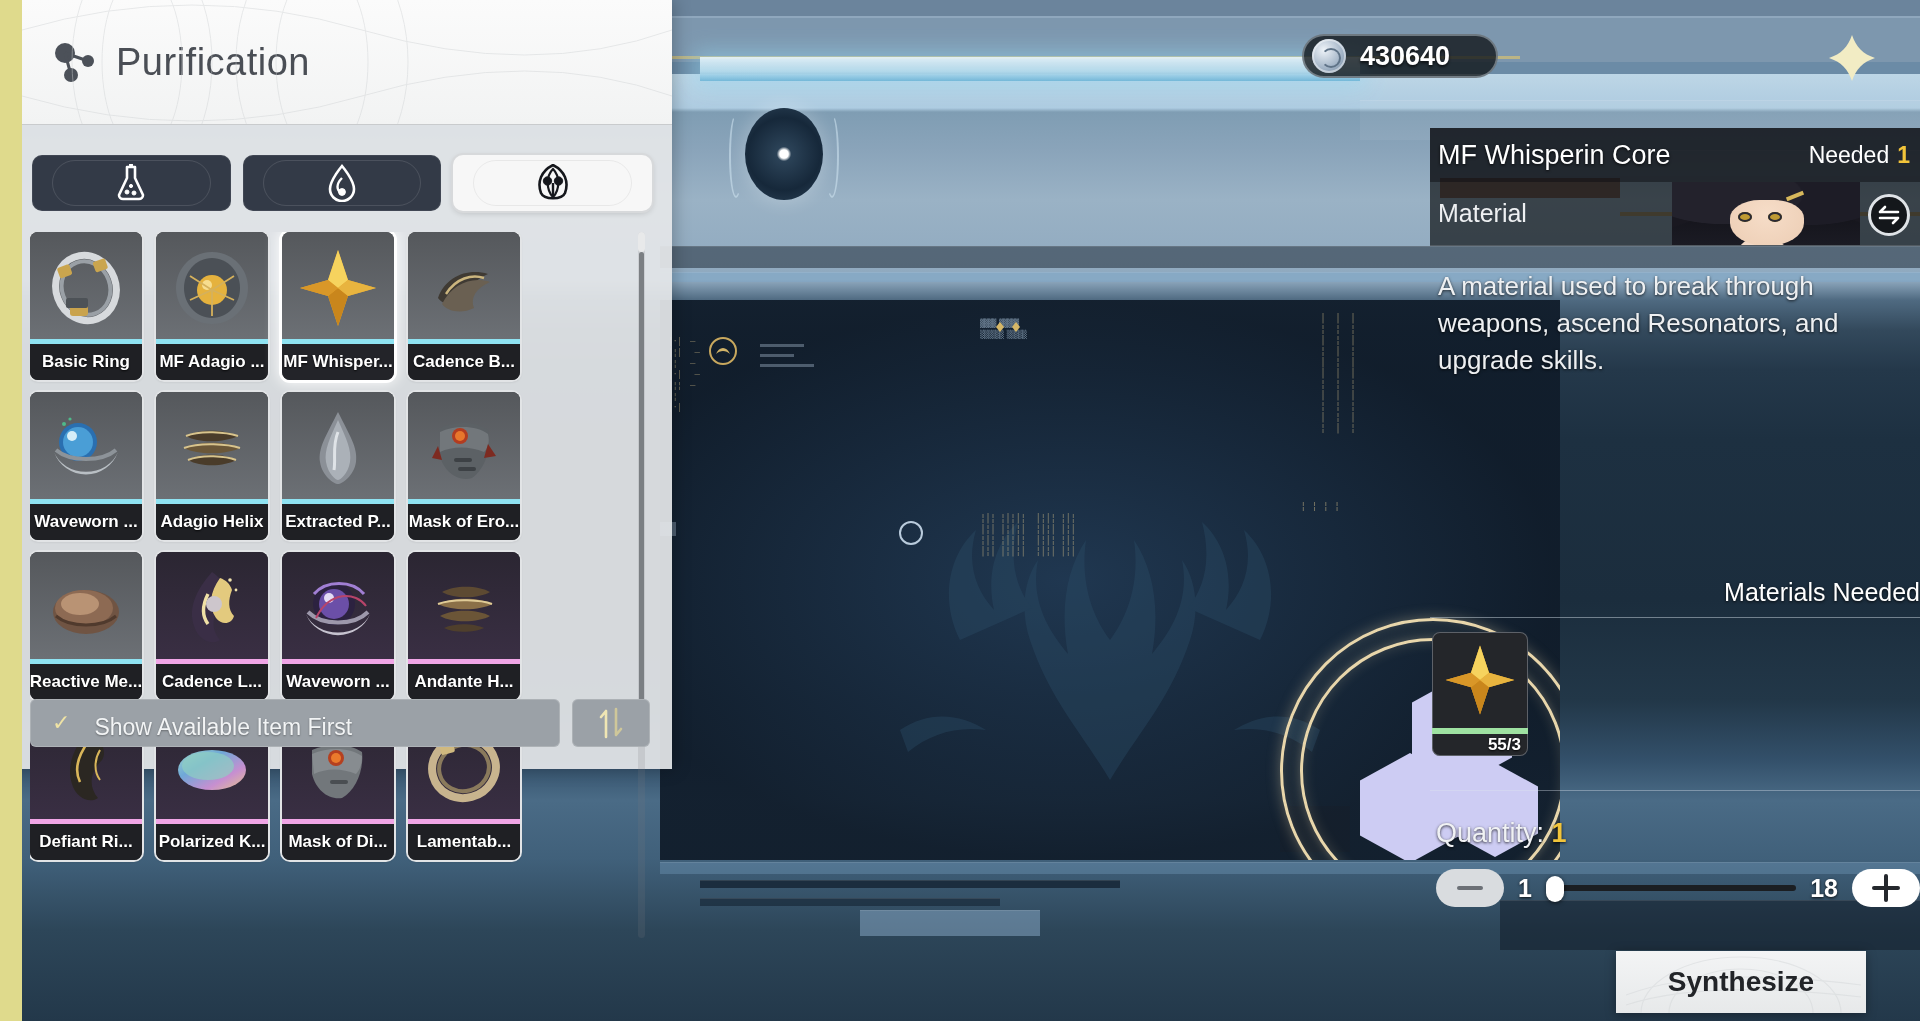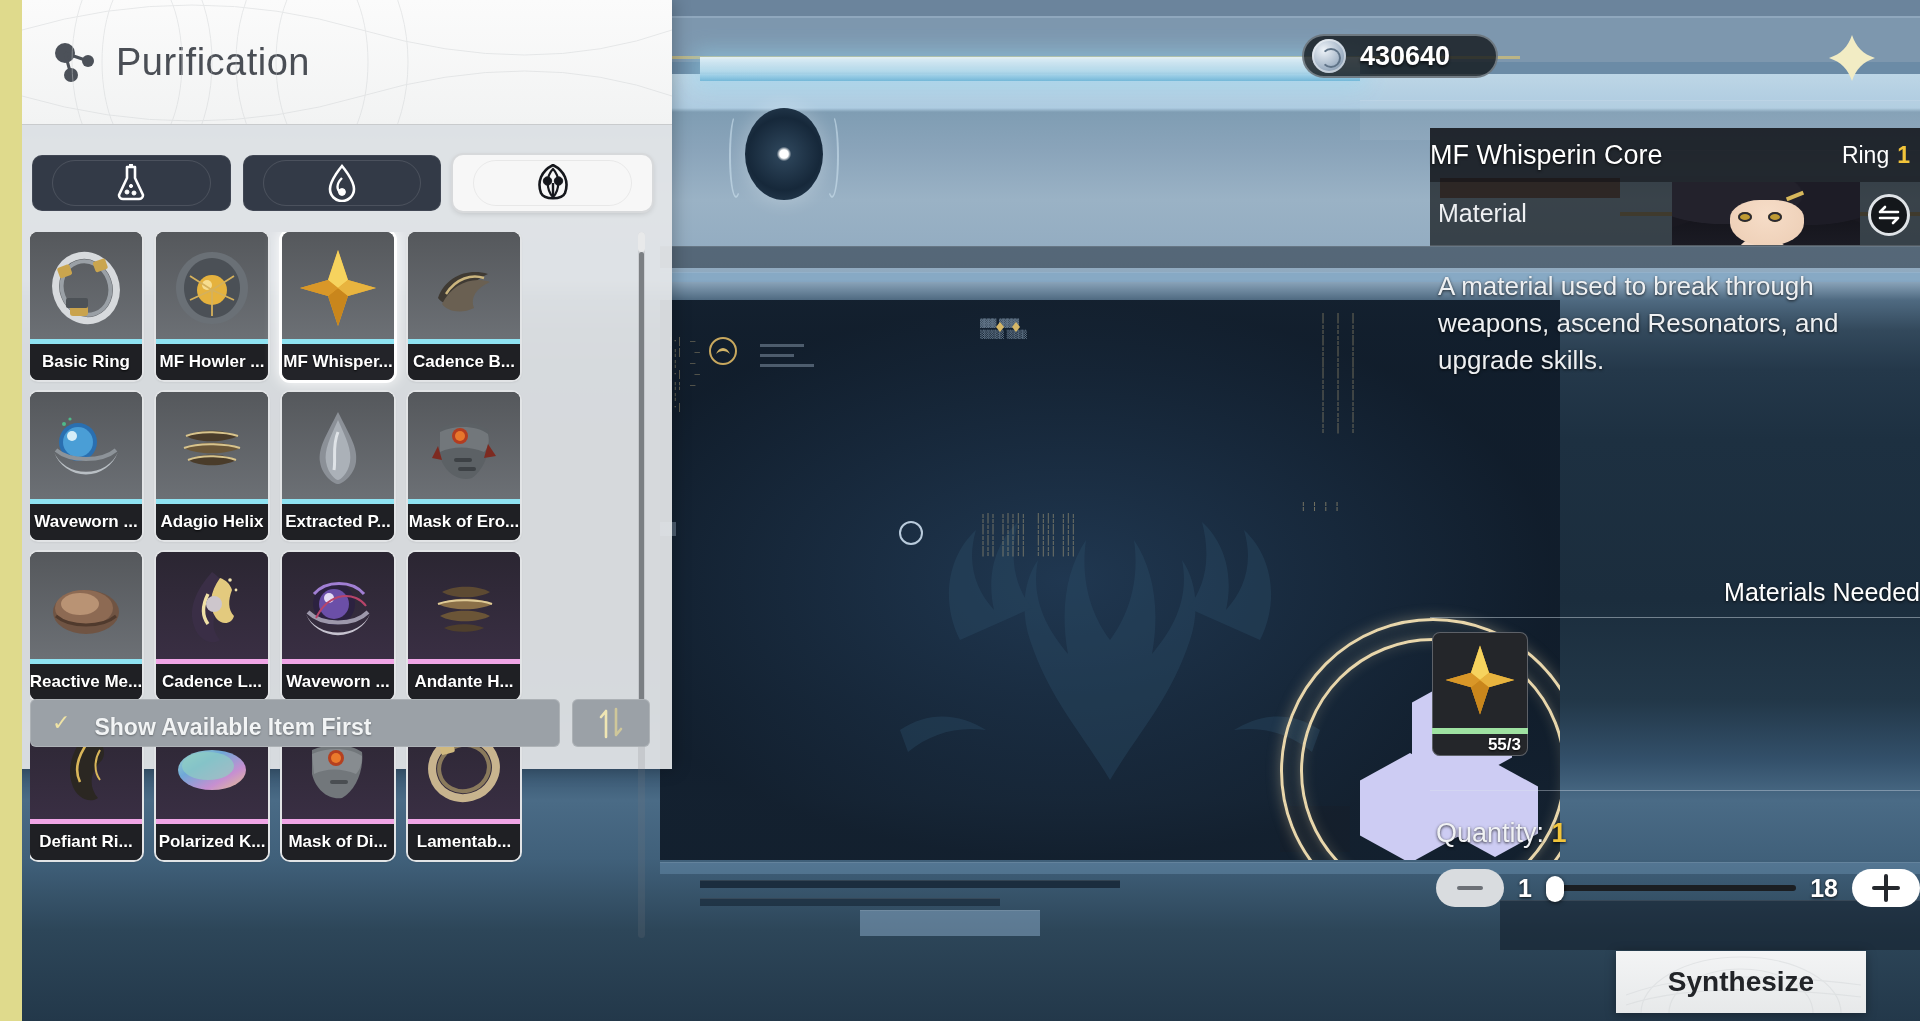--- a/index.html
+++ b/index.html
@@ -198,21 +198,21 @@
   #left-footer {
     position:absolute; left:30px; bottom:22px; width:620px; height:48px;
     display:flex; gap:12px;
   }
   #sort-toggle {
     flex:1; background:#9ba1a7; border-radius:6px; display:flex; align-items:center;
     padding-left:22px; gap:24px; cursor:pointer;
     box-shadow: inset 0 0 0 1px rgba(255,255,255,.18);
   }
   #sort-toggle .chev { color:#efe3a5; font-size:22px; line-height:1; }
-  #sort-toggle .txt { color:#f2f4f5; font-size:23px; font-weight:700;
+  #sort-toggle .txt { color:#f2f4f5; font-size:23px; font-weight:400;
                       text-shadow:0 1px 2px rgba(0,0,0,.35);margin-top:8px; }
   #sort-order {
     width:78px; background:#9ba1a7; border-radius:6px;
     display:flex; align-items:center; justify-content:center; cursor:pointer;
     box-shadow: inset 0 0 0 1px rgba(255,255,255,.18);
   }
 
   
   #currency {
     position:absolute; right:422px; top:34px; height:44px; min-width:196px;
@@ -235,21 +235,21 @@
     position:absolute; right:42px; top:32px; width:52px; height:52px; cursor:pointer;
   }
 
   
   #detail {
     position:absolute; right:0; top:128px; width:490px;
   }
   #detail-head {
     height:54px; background:rgba(15,18,22,.86);
     display:flex; align-items:center; justify-content:space-between;
-    padding:0 10px 0 0;
+    padding:0 10px 0 8px;
   }
   #detail-name { color:#fff; font-size:27px; font-weight:400;
                  text-shadow:0 1px 3px rgba(0,0,0,.8); }
   #detail-owned { color:#fff; font-size:23px; }
   #detail-owned b { color:#f2c43a; font-weight:700; margin-left:8px; }
   #detail-type-row {
     height:64px; background:rgba(20,23,27,.72);
     display:flex; align-items:center; padding-left:8px; position:relative;
     border-bottom:1px solid rgba(255,255,255,.14);
     overflow:hidden;
@@ -508,21 +508,21 @@
           <div class="art">
             <div style="width: 84px; height: 84px; position: relative;"><svg viewBox="0 0 84 84" width="84" height="84">
                 <path d="M42 6 C62 6 78 22 78 42 C78 62 62 78 42 78 C22 78 6 62 6 42 C6 22 22 6 42 6Z" fill="#6a7076"></path>
                 <path d="M42 12 C58 12 70 26 70 42 C70 58 58 72 42 72 C26 72 14 58 14 42 C14 26 26 12 42 12Z" fill="#4b5056"></path>
                 <circle cx="42" cy="44" r="15" fill="#e5b23e"></circle>
                 <circle cx="37" cy="39" r="5" fill="#f7dd8e"></circle>
                 <path d="M20 30 L42 44 L64 30 M42 44 L42 70 M20 54 L42 44 L64 54" stroke="#d5b15c" stroke-width="1.8" fill="none"></path>
               </svg></div>
           </div>
           <div class="rarity" style="background: rgb(143, 227, 242);"></div>
-          <div class="label">MF Howler ...</div>
+          <div class="label">MF Adagio ...</div>
         </div>
         <div class="cell selected r-gray">
           <div class="art">
             <div style="width: 84px; height: 84px; position: relative;"><svg viewBox="0 0 84 84" width="84" height="84">
                 <path d="M42 4 L52 34 L80 42 L52 50 L42 80 L32 50 L4 42 L32 34Z" fill="#e8a82a"></path>
                 <path d="M42 4 L52 34 L42 42 L32 34Z" fill="#f6d35e"></path>
                 <path d="M42 80 L52 50 L42 42 L32 50Z" fill="#c9861c"></path>
                 <path d="M80 42 L52 50 L42 42 L52 34Z" fill="#e8b43f"></path>
                 <path d="M4 42 L32 34 L42 42 L32 50Z" fill="#d99728"></path>
               </svg></div>
@@ -733,21 +733,21 @@
 <div id="close-btn">
   <svg width="52" height="52" viewBox="0 0 52 52">
     <path d="M26 3 C30 15 37 22 49 26 C37 30 30 37 26 49 C22 37 15 30 3 26 C15 22 22 15 26 3Z" fill="#f2ecc4"></path>
   </svg>
 </div>
 
 <div id="detail">
   <div id="detail-head">
     <div id="detail-name">MF Whisperin Core</div>
     <div id="detail-owned">
-      <span>Ring</span><b>1</b>
+      <span>Needed</span><b>1</b>
     </div>
   </div>
   <div id="detail-type-row">
     <div id="detail-type">Material</div>
     <div id="portrait">
       <div class="hair"></div>
         <div class="face"></div>
       <div class="eyeL"></div>
         <div class="eyeR"></div>
         <div class="pin"></div>

